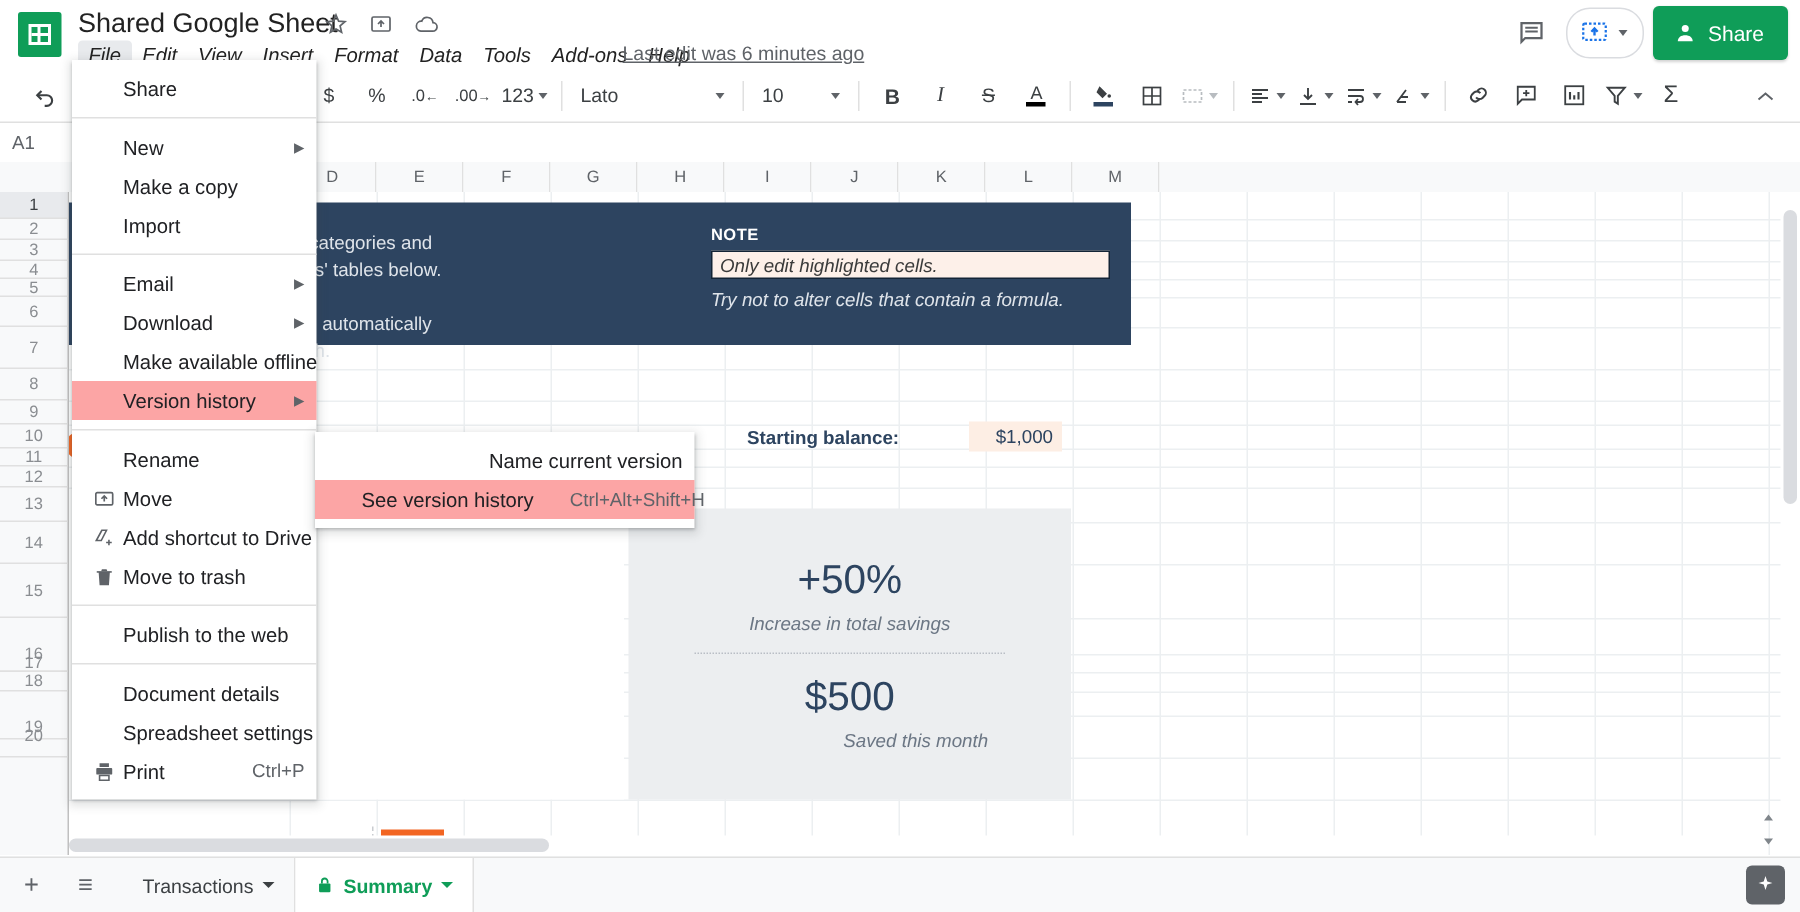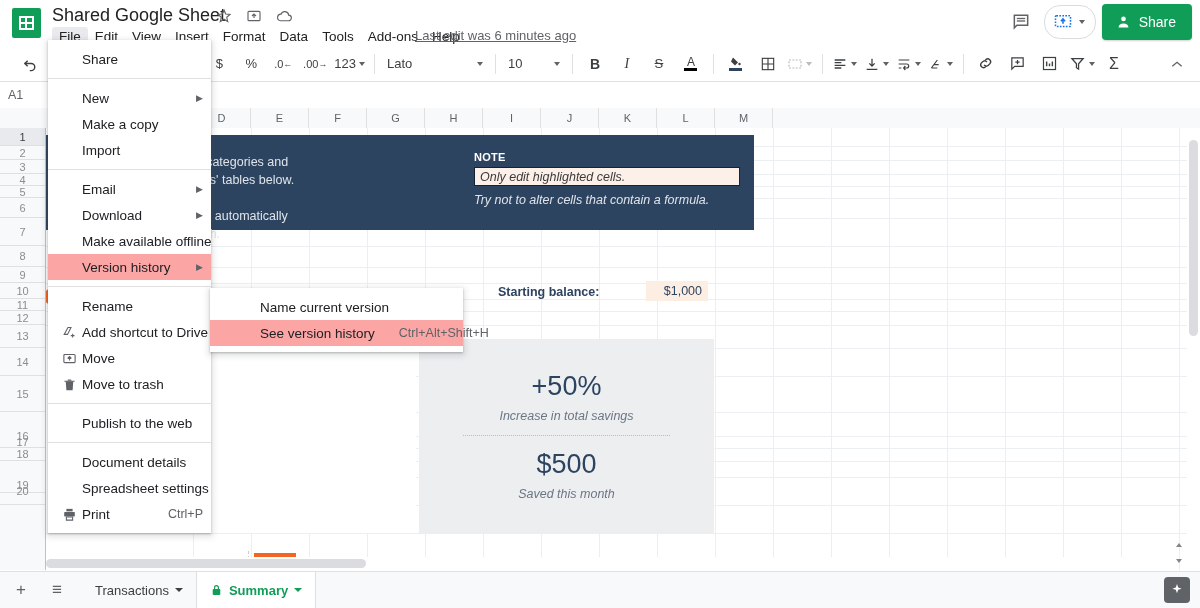--- a/index.html
+++ b/index.html
@@ -16,21 +16,21 @@
   .logo{position:absolute;left:12px;top:8px;width:29px;height:30px;background:#0f9d58;border-radius:2px;}
   .logo .sheet-glyph{position:absolute;left:7px;top:8px;width:15px;height:14px;border:2px solid #fff;box-sizing:border-box;}
   .logo .sheet-glyph:before{content:"";position:absolute;left:0;top:4px;width:11px;height:2px;background:#fff;}
   .logo .sheet-glyph:after{content:"";position:absolute;left:4px;top:0;width:2px;height:10px;background:#fff;}
 
   .doc-title{position:absolute;left:52px;top:3px;font-size:18px;color:#222;letter-spacing:0;line-height:24px;}
   .titleicons{position:absolute;left:213px;top:5px;display:flex;gap:8px;align-items:center;}
   .ticon{width:22px;height:22px;display:flex;align-items:center;justify-content:center;color:#5f6368;cursor:pointer;}
 
   .menubar{position:absolute;left:52px;top:27px;display:flex;align-items:center;height:19px;font-size:13.5px;color:#222;}
-  .menubar .mi{padding:2px 7px;border-radius:3px;cursor:pointer;line-height:15px;white-space:nowrap;}
+  .menubar .mi{padding:2px 7px;border-radius:3px;cursor:pointer;line-height:15px;white-space:nowrap;font-style:italic;}
   .menubar .mi.active{background:#e8eaed;}
   .lastedit{position:absolute;left:415px;top:28px;font-size:13px;color:#5f6368;text-decoration:underline;cursor:pointer;}
 
   .tb-right{position:absolute;right:8px;top:4px;display:flex;align-items:center;gap:6px;}
   .cmt-btn{width:34px;height:34px;display:flex;align-items:center;justify-content:center;border-radius:50%;cursor:pointer;color:#5f6368;}
   .present-btn{height:32px;border:1px solid #dadce0;border-radius:16px;display:flex;align-items:center;gap:3px;padding:0 10px 0 8px;cursor:pointer;}
   .share-btn{height:36px;background:#0f9d58;color:#fff;border-radius:4px;display:flex;align-items:center;gap:7px;padding:0 16px 0 13px;font-size:14px;cursor:pointer;box-shadow:0 1px 2px rgba(0,0,0,.18);}
 
   
   .toolbar{position:absolute;left:0;top:46px;width:1200px;height:36px;background:#fff;border-bottom:1px solid #e0e0e0;display:flex;align-items:center;padding-left:14px;box-sizing:border-box;}
@@ -79,21 +79,21 @@
 
   .chartpanel{position:absolute;left:0;top:215px;width:370px;height:190px;background:#fff;}
   .bar-b{position:absolute;left:208px;top:210px;width:42px;height:144px;background:#f26522;}
   .dashv{position:absolute;left:202px;top:208px;width:0;height:182px;border-left:1px dashed #c9ccd0;}
 
   .statpanel{position:absolute;left:373px;top:211px;width:295px;height:194px;background:#eceef0;}
   .stat1{position:absolute;left:0;top:32px;width:295px;text-align:center;font-size:27px;color:#2d4460;}
   .stat1s{position:absolute;left:0;top:70px;width:295px;text-align:center;font-size:12.5px;font-style:italic;color:#6b7684;}
   .statdiv{position:absolute;left:44px;top:96px;width:207px;border-top:1px dotted #b9bec5;}
   .stat2{position:absolute;left:0;top:110px;width:295px;text-align:center;font-size:27px;color:#2d4460;}
-  .stat2s{position:absolute;left:0;top:148px;width:295px;text-align:center;font-size:12.5px;font-style:italic;color:#6b7684;}
+  .stat2s{position:absolute;left:0;top:148px;width:295px;text-align:center;font-size:12.5px;font-style:italic;color:#6b7684;padding-left:44px;}
 
   .incomelbl{position:absolute;left:373px;top:430px;font-size:15px;color:#2d4460;}
 
   
   .vscroll{position:absolute;right:0;top:128px;width:13px;height:442px;background:#fff;}
   .vthumb{position:absolute;right:2px;top:12px;width:9px;height:196px;background:#dadce0;border-radius:5px;}
   .hscroll{position:absolute;left:46px;bottom:38px;right:30px;height:13px;background:#fff;}
   .hthumb{position:absolute;left:0;bottom:2px;width:320px;height:9px;background:#dadce0;border-radius:5px;}
 
   
@@ -112,21 +112,21 @@
   .menu .row.hl{background:#fca5a5;}
   .menu .row .ico{width:22px;display:flex;align-items:center;justify-content:center;color:#5f6368;flex:0 0 22px;}
   .menu .row .txt{flex:1;padding-left:2px;}
   .menu .row .accel{color:#5f6368;font-size:12.5px;padding-left:24px;}
   .menu .row .arrow{color:#5f6368;font-size:9px;padding-left:18px;}
   .menu .sep{height:1px;background:#e0e0e0;margin:6px 0;}
 
   #file-menu{left:48px;top:40px;width:163px;}
   #file-menu .row{padding-left:10px;}
   #version-submenu{left:210px;top:288px;width:253px;}
-  #version-submenu .row{padding-left:26px;}
+  #version-submenu .row{padding-left:7px;text-align:right;}
 </style>
 </head>
 <body>
 
 <div class="app">
 
   <div class="titlebar">
     <div class="logo">
         <div class="sheet-glyph"></div>
       </div>
@@ -543,35 +543,35 @@
       <span class="arrow">▶</span>
     </div>
     <div class="sep"></div>
 
     <div class="row">
       <span class="ico"></span>
       <span class="txt">Rename</span>
     </div>
     <div class="row">
       <span class="ico">
+        <svg width="15" height="15" viewBox="0 0 24 24" fill="none" stroke="#5f6368" stroke-width="1.8">
+          <rect x="3" y="5.5" width="18" height="13" rx="1.5"></rect>
+            <path d="M12 9v6M9 12l3-3 3 3"></path>
+        </svg>
+      </span>
+      <span class="txt">Move</span>
+    </div>
+    <div class="row">
+      <span class="ico">
         <svg width="15" height="15" viewBox="0 0 24 24" fill="none" stroke="#5f6368" stroke-width="1.7">
           <path d="M9.5 4 3.5 15h5.3L14.4 4z"></path>
             <path d="M17 14v6M14 17h6"></path>
         </svg>
       </span>
       <span class="txt">Add shortcut to Drive</span>
-    </div>
-    <div class="row">
-      <span class="ico">
-        <svg width="15" height="15" viewBox="0 0 24 24" fill="none" stroke="#5f6368" stroke-width="1.8">
-          <rect x="3" y="5.5" width="18" height="13" rx="1.5"></rect>
-            <path d="M12 9v6M9 12l3-3 3 3"></path>
-        </svg>
-      </span>
-      <span class="txt">Move</span>
     </div>
     <div class="row">
       <span class="ico">
         <svg width="15" height="15" viewBox="0 0 24 24" fill="#5f6368">
           <path d="M6 7h12l-1 14H7zM9.5 4h5l.8 2H8.7z"></path>
             <rect x="4" y="6" width="16" height="1.7"></rect>
         </svg>
       </span>
       <span class="txt">Move to trash</span>
     </div>

